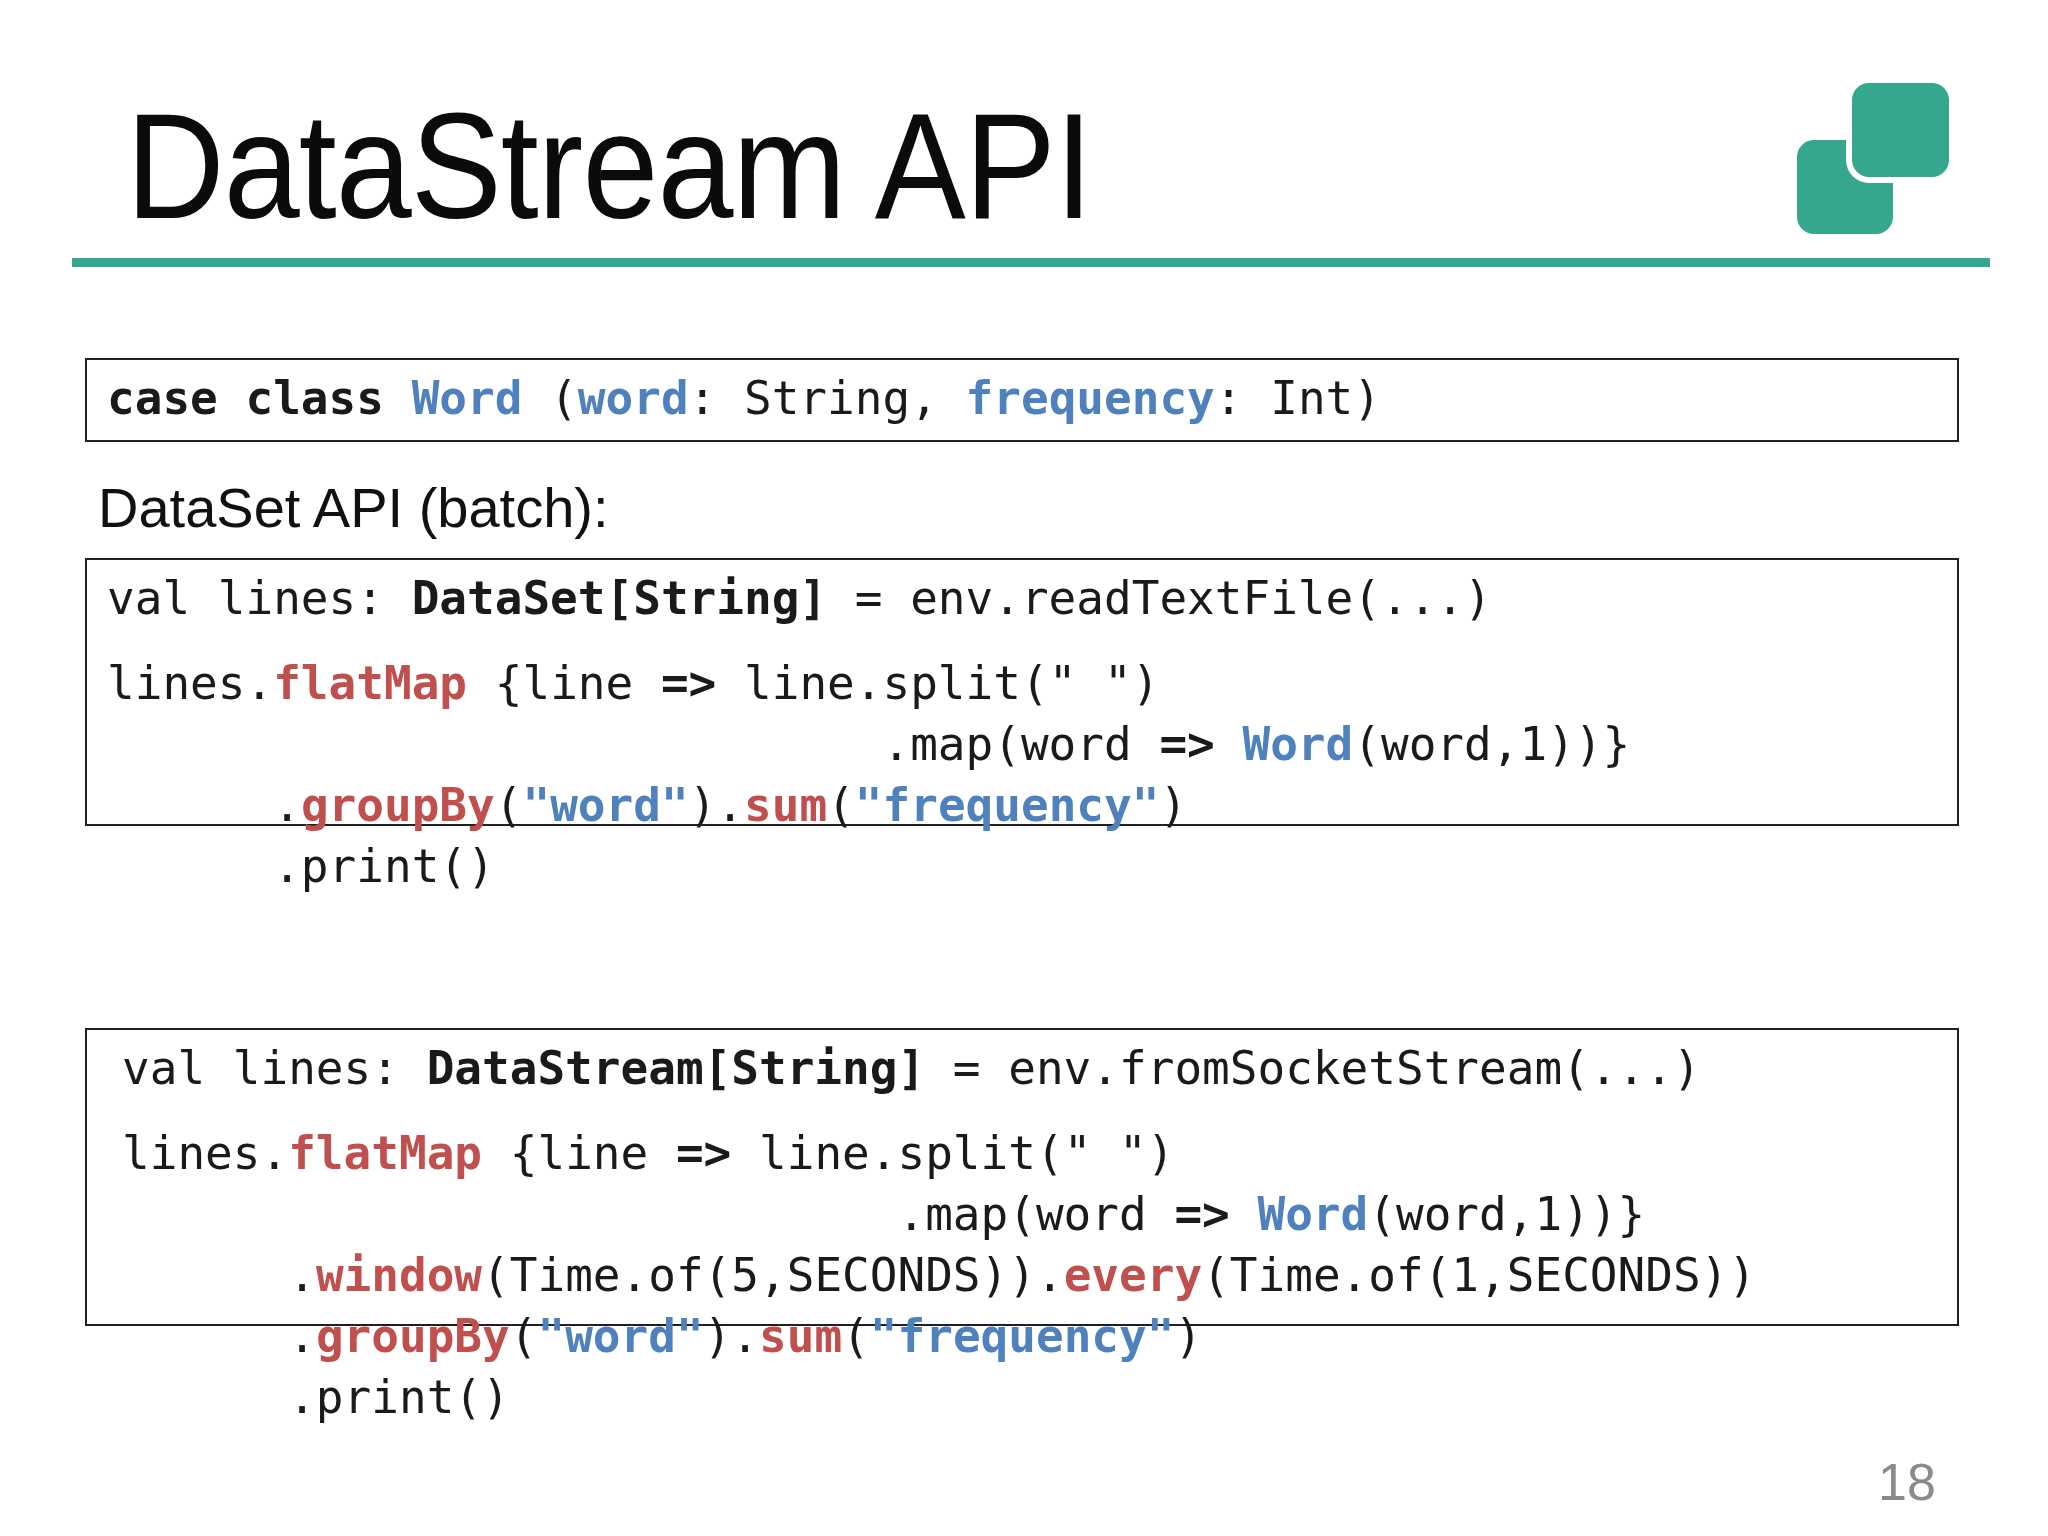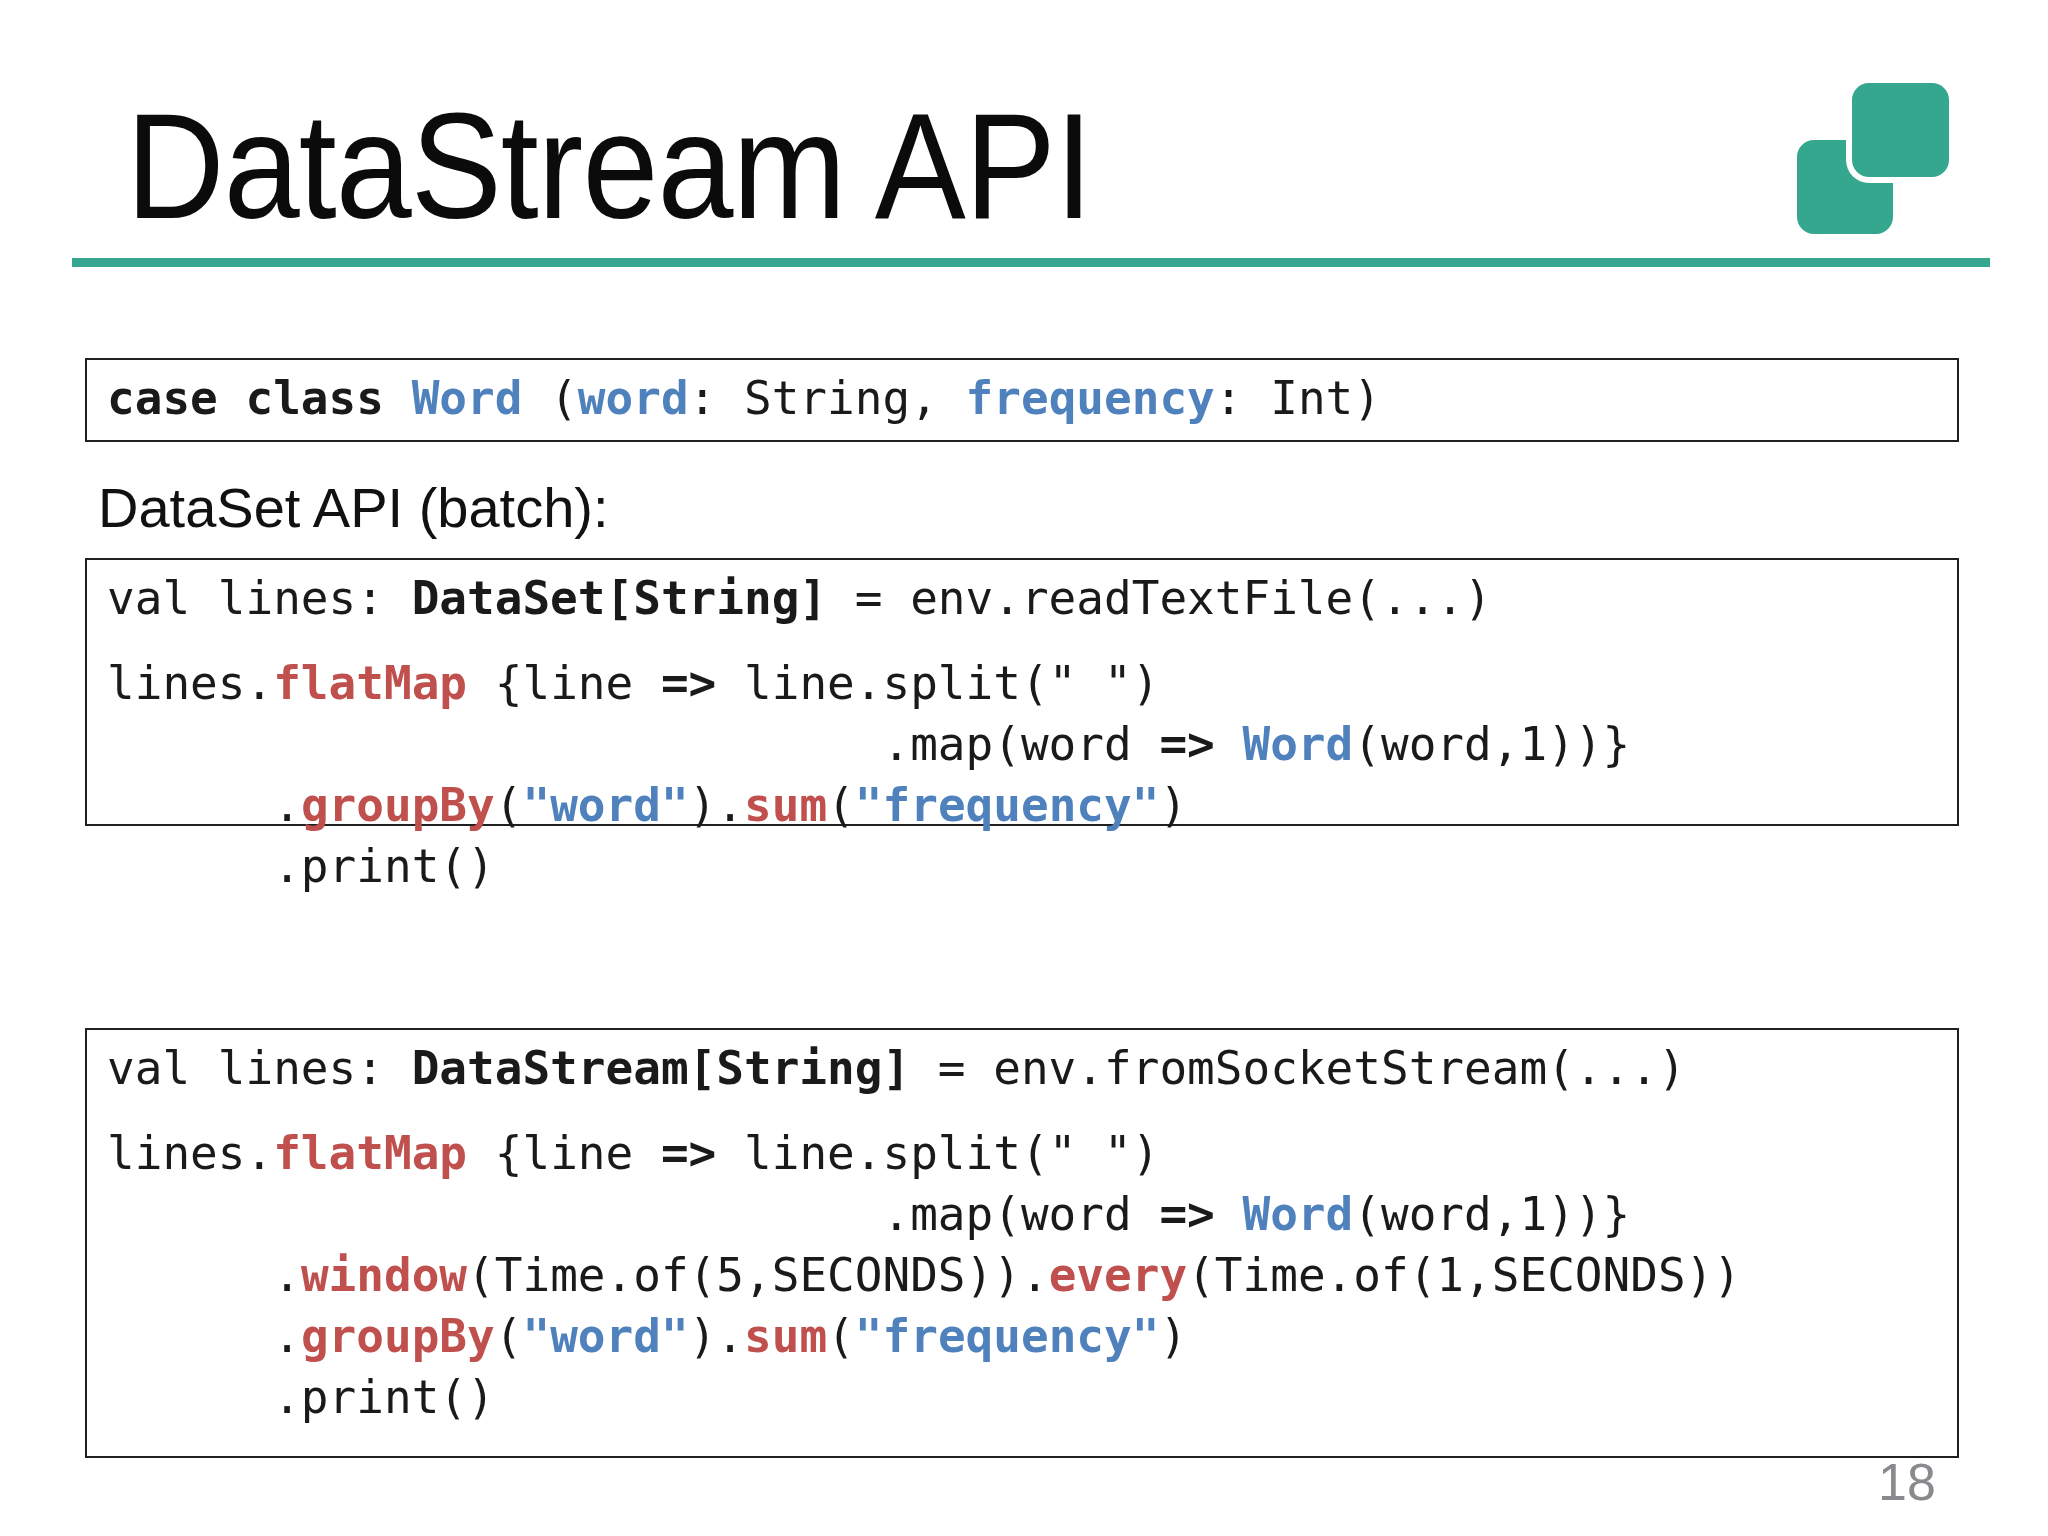--- a/index.html
+++ b/index.html
@@ -29,21 +29,21 @@
   }
   .label-dataset{top:477px;}
   .label-datastream{top:943px;}
   
   .codebox{
     position:absolute;left:85px;width:1874px;background:#fff;
     border:2px solid var(--border);box-sizing:border-box;
   }
   .box-case{top:358px;height:84px;}
   .box-dataset{top:558px;height:268px;}
-  .box-datastream{top:1028px;height:430px;}
+  .box-datastream{top:1028px;height:298px;padding-left:15px;}
   .codebox pre{
     margin:0;padding:8px 0 0 20px;
     font-family:"DejaVu Sans Mono",monospace;
     font-size:46px;line-height:61px;color:var(--code);
   }
   .code-line{white-space:pre;height:61px;}
   .code-line:empty{height:24px;}
   .tok-plain{color:var(--code);}
   .tok-kw{color:var(--code);font-weight:bold;}
   .tok-red{color:var(--red);font-weight:bold;}

